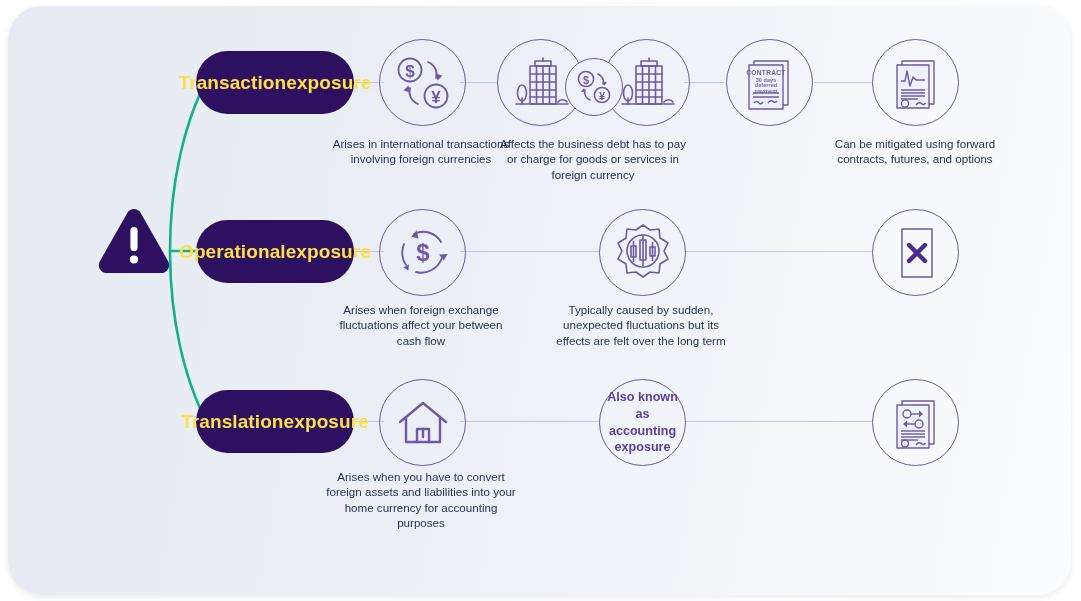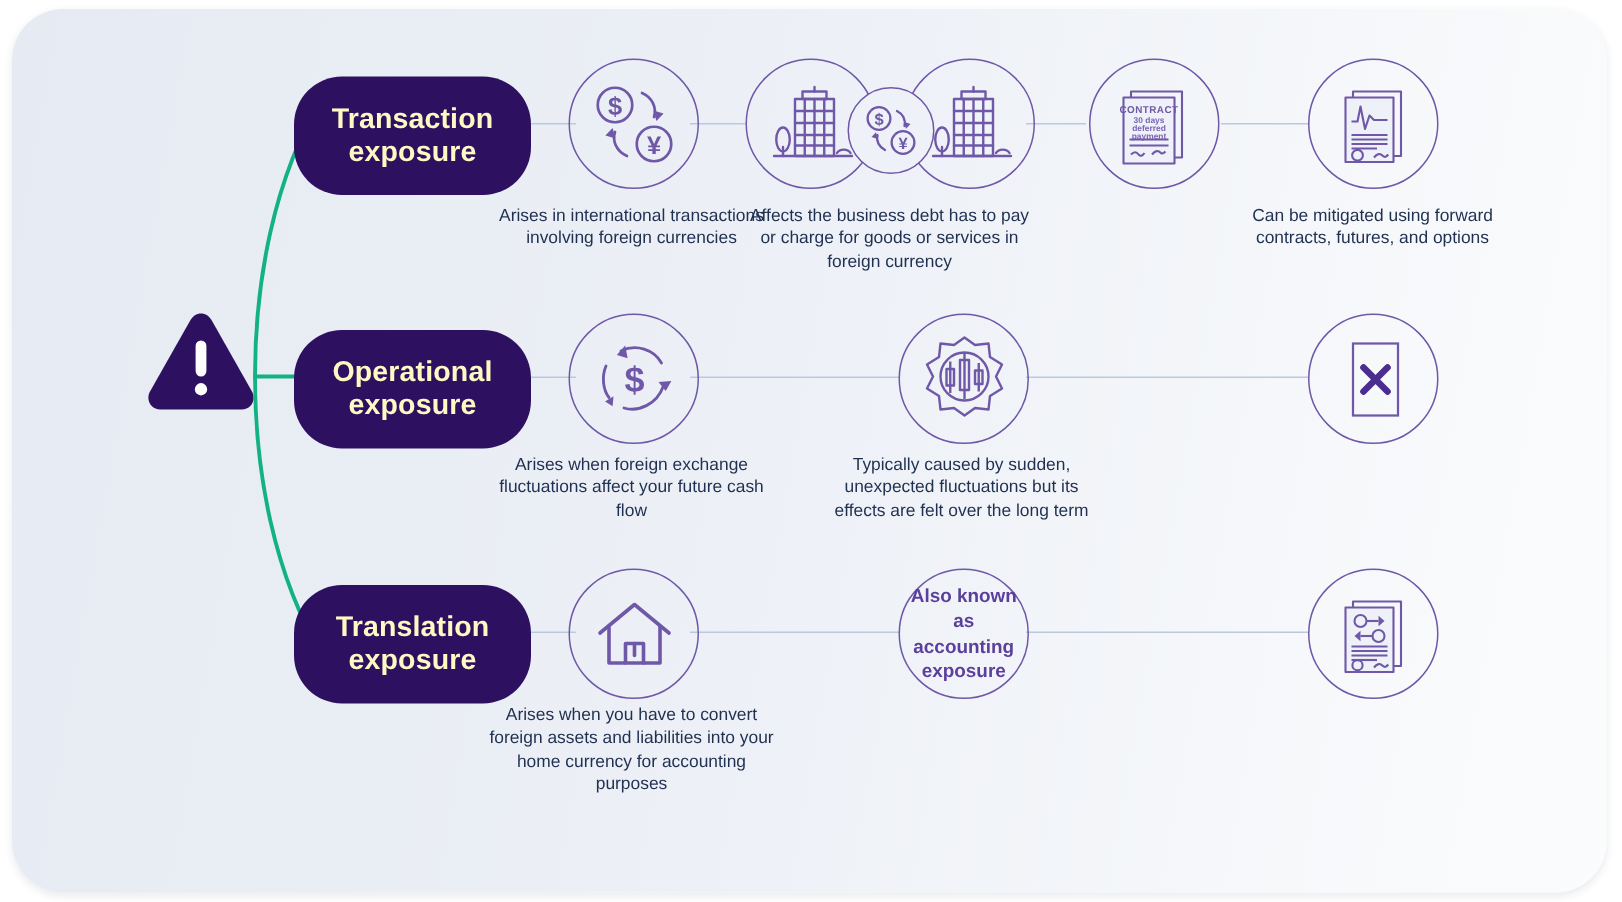--- a/index.html
+++ b/index.html
@@ -19,23 +19,23 @@
 
   
   #warn{position:absolute;left:88px;top:200px;width:76px;height:70px;}
   #warn svg{display:block;}
 
   
   #brace{position:absolute;left:150px;top:55px;width:70px;height:380px;pointer-events:none;}
 
   
   .pill{
-    position:absolute;width:158px;height:79px;border-radius:32px;
-    background:#2d1160;color:#fef9c3;
-    display:flex;flex-direction:column;align-items:center;justify-content:center;
+    position:absolute;width:158px;height:63px;border-radius:32px;
+    background:#2d1160;color:#fde047;
+    display:flex;flex-direction:row;align-items:center;justify-content:center;
     font-size:19px;font-weight:bold;line-height:1.13;letter-spacing:.1px;
     text-align:center;
   }
   .pill span{display:block;}
   #pill0{left:188px;top:45px;}
   #pill1{left:188px;top:214px;}
   #pill2{left:188px;top:384px;}
 
   
   .hline{position:absolute;height:1px;background:#b9c9e0;}
@@ -206,21 +206,21 @@
           <path d="M24 14 C34 9 46 13 51 22"></path>
           <path d="M21.2 16.6 L26.8 10.4 L28.4 18.8 Z" fill="#6f58a8" stroke="none"></path>
           <path d="M52 38 C48 49 36 55 26 52"></path>
           <path d="M53.8 40.6 L49 34.6 L57.6 34 Z" fill="#6f58a8" stroke="none"></path>
           <path d="M14 24 C11 31 12 40 16 45"></path>
           <path d="M13.4 47.6 L19 44.2 L18.4 50.8 Z" fill="#6f58a8" stroke="none"></path>
         </g>
         <text x="33" y="41" text-anchor="middle" font-family="'Liberation Sans',sans-serif" font-size="24" font-weight="bold" fill="#6f58a8">$</text>
       </svg>
     </div>
-    <div class="cap" style="left:318px;top:296px;">Arises when foreign exchange fluctuations affect your future cash flow</div>
+    <div class="cap" style="left:318px;top:296px;">Arises when foreign exchange fluctuations affect your between cash flow</div>
 
     <div class="circ" style="left:591px;top:203px;width:85px;height:85px;">
       <svg width="64" height="64" viewBox="0 0 64 64">
         <g fill="none" stroke="#6f58a8" stroke-width="1.6" stroke-linejoin="round">
           <path d="M32 4 L39 9 L48 8 L49 17 L57 22 L53 30 L57 38 L49 43 L48 52 L39 51 L32 56 L25 51 L16 52 L15 43 L7 38 L11 30 L7 22 L15 17 L16 8 L25 9 Z"></path>
           <circle cx="32" cy="30" r="16"></circle>
           <rect x="20" y="25" width="5" height="11"></rect>
             <line x1="22.5" y1="20" x2="22.5" y2="41"></line>
           <rect x="29" y="19" width="6" height="20"></rect>
             <line x1="32" y1="14" x2="32" y2="45"></line>

